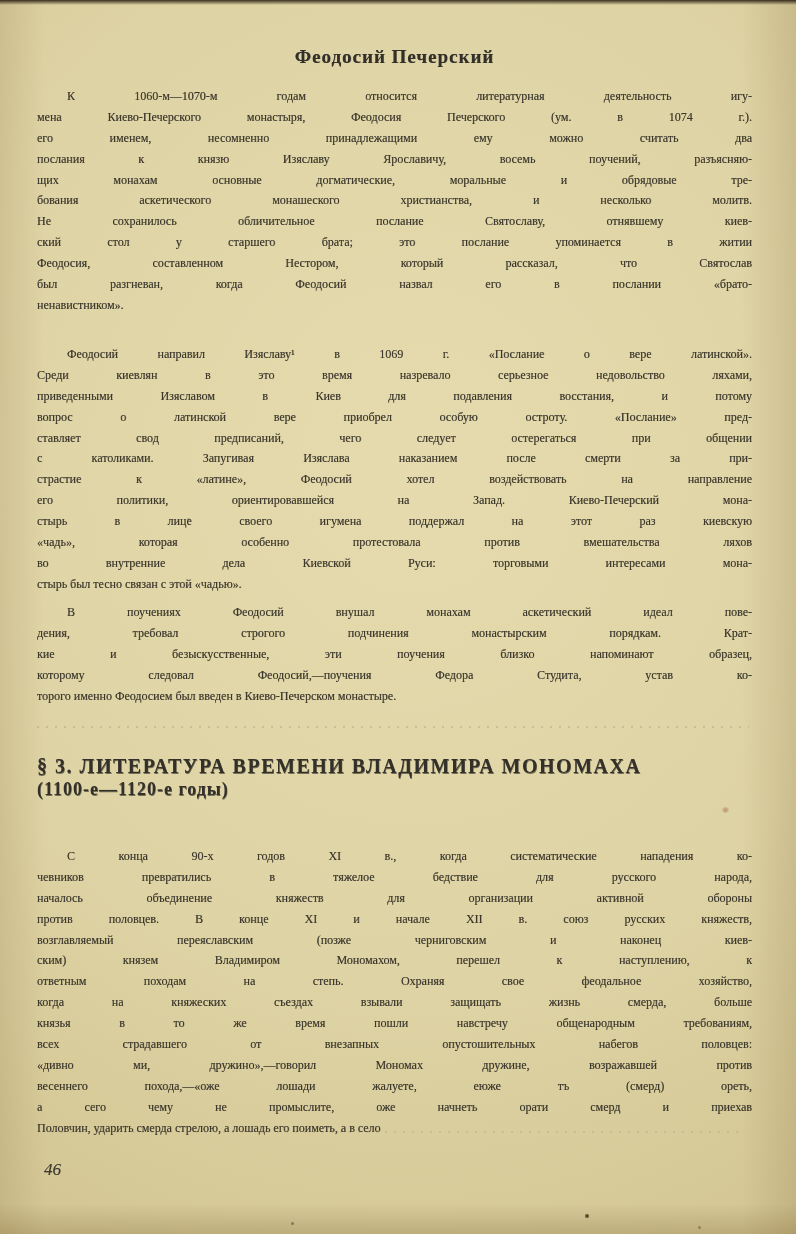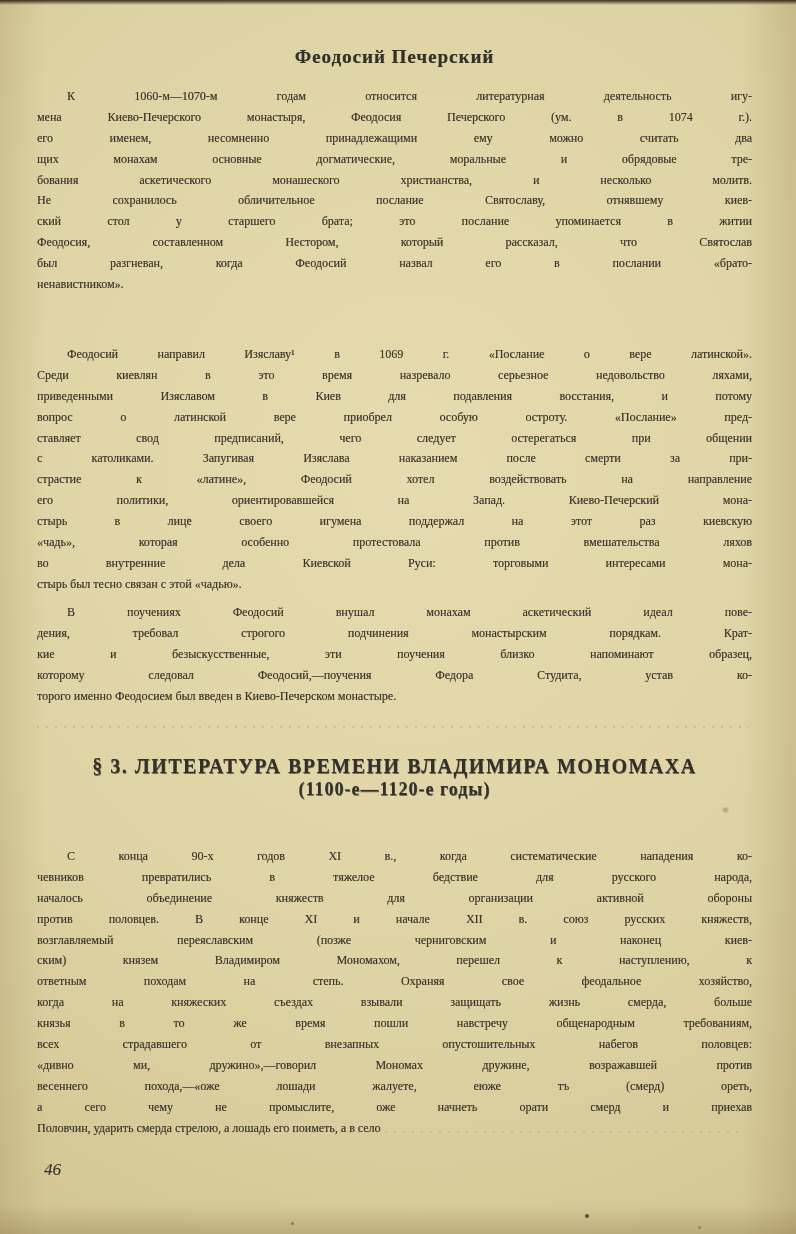--- a/index.html
+++ b/index.html
@@ -35,21 +35,21 @@
     line-height: 20.9px;
     height: 20.9px;
     text-align: justify;
     text-align-last: justify;
     text-justify: inter-word;
     white-space: normal;
     text-shadow: 0.35px 0.35px 0.45px rgba(58,54,43,0.45);
   }
   .para .line.first { text-indent: 30px; }
   .para .line.last { text-align-last: left; }
-  .section-heading { text-align: center; color: #33302a; }
+  .section-heading { text-align: left; color: #33302a; }
   .section-heading .h-line1 {
     font-weight: bold;
     font-size: 20px;
     line-height: 24px;
     letter-spacing: 1.5px;
     text-shadow: 0.5px 0.5px 0.5px rgba(45,42,35,0.6);
   }
   .section-heading .h-line2 {
     font-weight: bold;
     font-size: 18px;
@@ -87,20 +87,21 @@
 <body>
 
 <div class="page">
 
   <div class="block chapter-title" style="top:46px">Феодосий Печерский</div>
 
   <div class="block para" style="top:86px">
       <div class="line first">К 1060-м—1070-м годам относится литературная деятельность игу-</div>
       <div class="line">мена Киево-Печерского монастыря, Феодосия Печерского (ум. в 1074 г.).</div>
       <div class="line">его именем, несомненно принадлежащими ему можно считать два</div>
+      <div class="line">послания к князю Изяславу Ярославичу, восемь поучений, разъясняю-</div>
       <div class="line">щих монахам основные догматические, моральные и обрядовые тре-</div>
       <div class="line">бования аскетического монашеского христианства, и несколько молитв.</div>
       <div class="line">Не сохранилось обличительное послание Святославу, отнявшему киев-</div>
       <div class="line">ский стол у старшего брата; это послание упоминается в житии</div>
       <div class="line">Феодосия, составленном Нестором, который рассказал, что Святослав</div>
       <div class="line">был разгневан, когда Феодосий назвал его в послании «брато-</div>
       <div class="line last">ненавистником».</div>
     </div>
 
   <div class="block para" style="top:344px">

